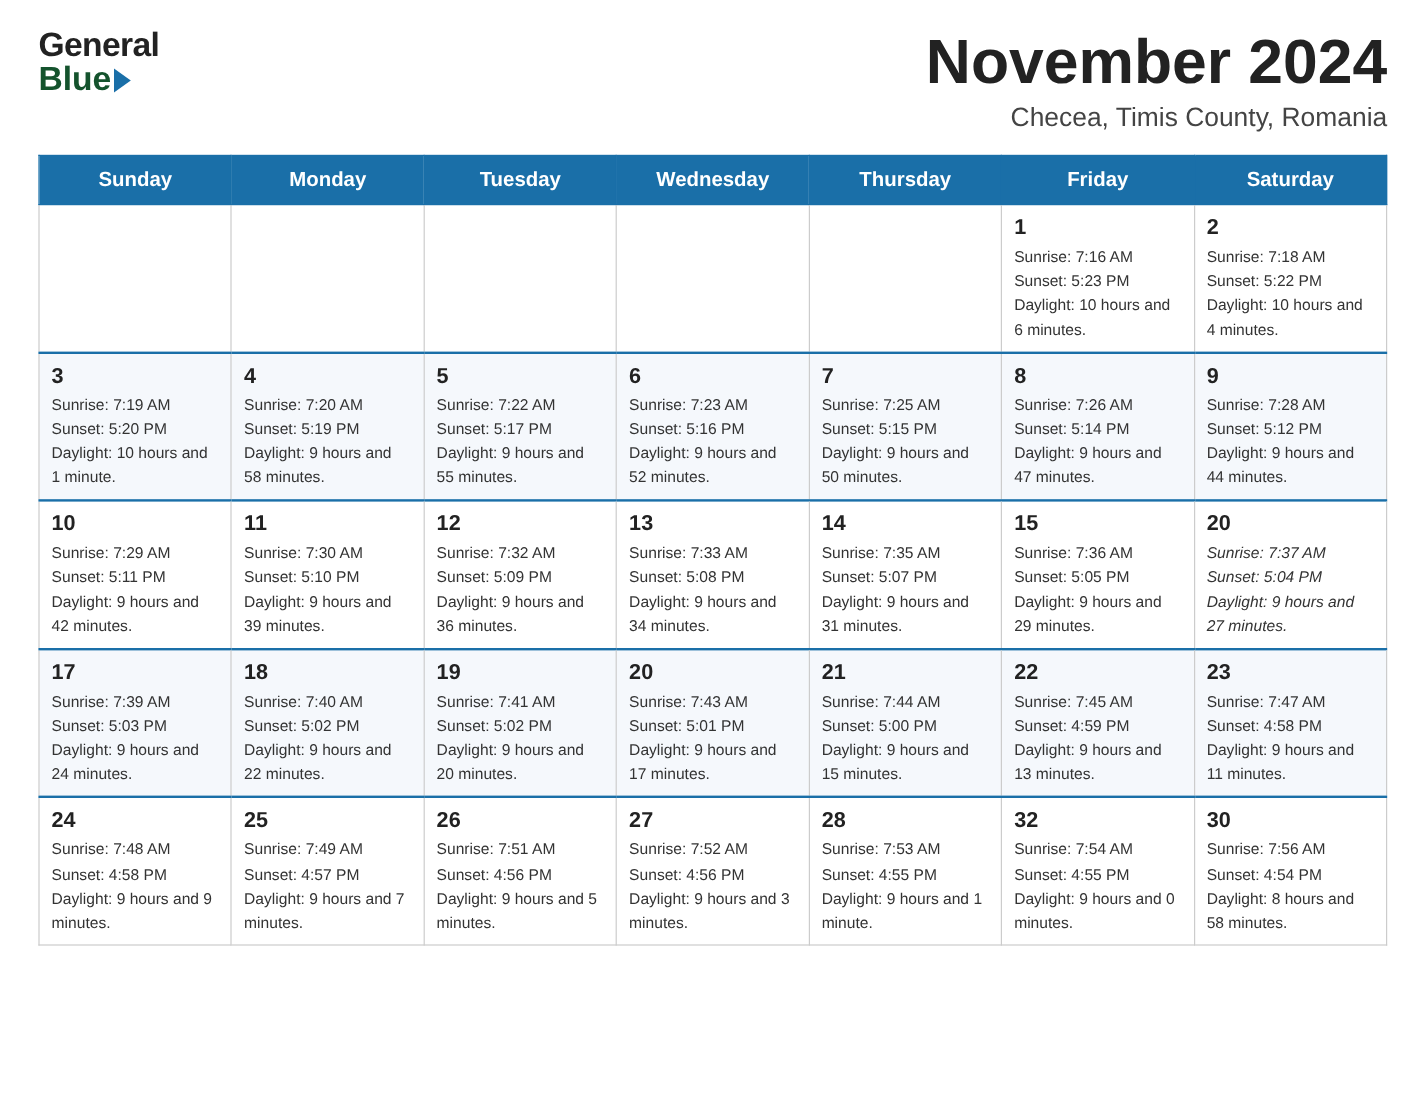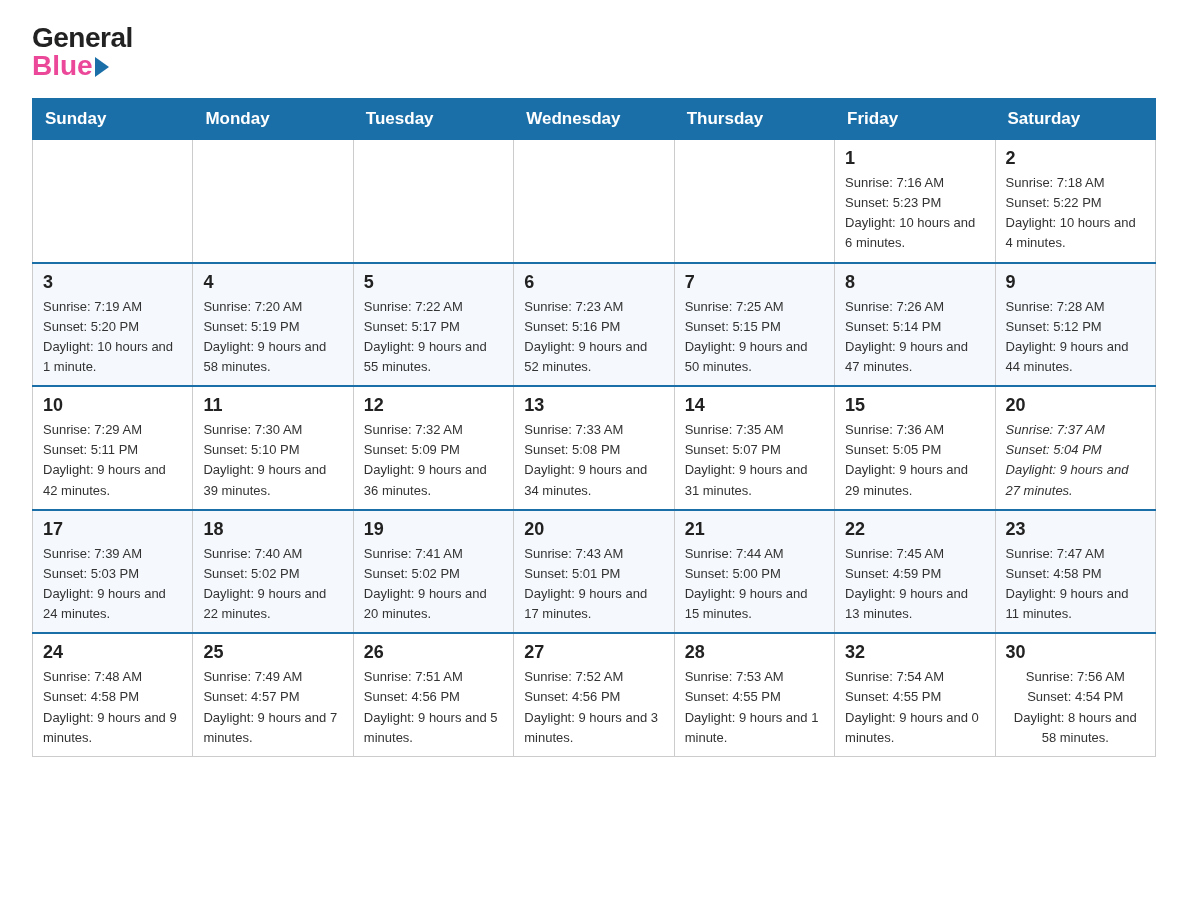--- a/index.html
+++ b/index.html
@@ -29,21 +29,21 @@
       line-height: 1;
     }
     .logo-blue-row {
       display: flex;
       align-items: center;
       gap: 0;
     }
     .logo-blue-text {
       font-size: 28px;
       font-weight: bold;
-      color: #ec4899;
+      color: #14532d;
       line-height: 1;
     }
     .logo-triangle {
       width: 0;
       height: 0;
       border-left: 14px solid #1a6fa8;
       border-top: 10px solid transparent;
       border-bottom: 10px solid transparent;
       margin-left: 2px;
       margin-top: 2px;
@@ -66,21 +66,21 @@
       width: 100%;
       border-collapse: collapse;
       margin-top: 18px;
     }
     .calendar-table th {
       background-color: #1a6fa8;
       color: #fff;
       font-size: 17px;
       font-weight: bold;
       padding: 10px 12px;
-      text-align: left;
+      text-align: center;
       border: 1px solid #1a6fa8;
     }
     .calendar-table td {
       vertical-align: top;
       padding: 8px 10px;
       border: 1px solid #ccc;
       width: calc(100% / 7);
       min-height: 100px;
       font-size: 13.5px;
       color: #222;
@@ -113,20 +113,22 @@
 
 <div class="header-top">
   <div class="logo">
     <span class="logo-general">General</span>
     <div class="logo-blue-row">
       <span class="logo-blue-text">Blue</span>
       <div class="logo-triangle"></div>
     </div>
   </div>
   <div class="title-block">
+    <div class="calendar-title">November 2024</div>
+    <div class="calendar-subtitle">Checea, Timis County, Romania</div>
   </div>
 </div>
 
 <table class="calendar-table">
   <thead>
     <tr>
 
     <th>Sunday</th>
         <th>Monday</th>
         <th>Tuesday</th>
@@ -321,19 +323,19 @@
 Daylight: 9 hours and 1 minute.</div>
         </td>
         <td>
           <span class="day-number">32</span>
           <div class="day-info" style="white-space: pre-line;">Sunrise: 7:54 AM
 Sunset: 4:55 PM
 Daylight: 9 hours and 0 minutes.</div>
         </td>
         <td>
           <span class="day-number">30</span>
-          <div class="day-info" style="white-space: pre-line; text-align: center;">Sunrise: 7:56 AM
+          <div class="day-info" style="white-space: pre-line;">Sunrise: 7:56 AM
 Sunset: 4:54 PM
 Daylight: 8 hours and 58 minutes.</div>
         </td>
       </tr>
     </tbody>
 </table>
 
 </body></html>

